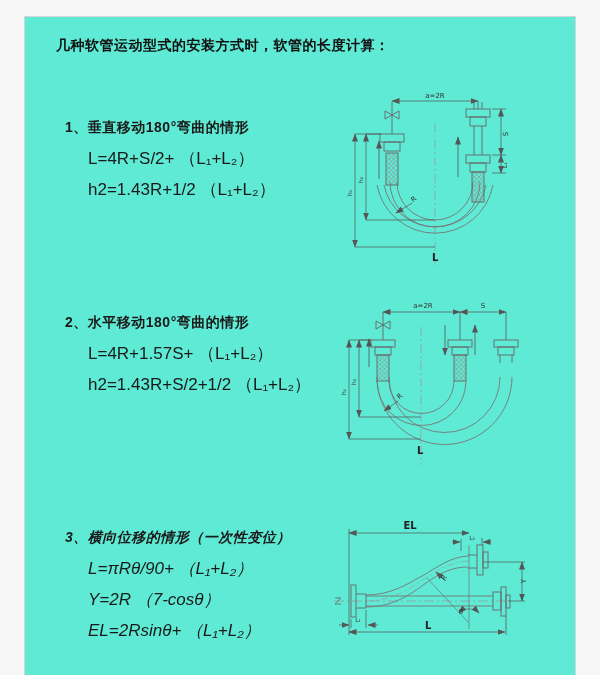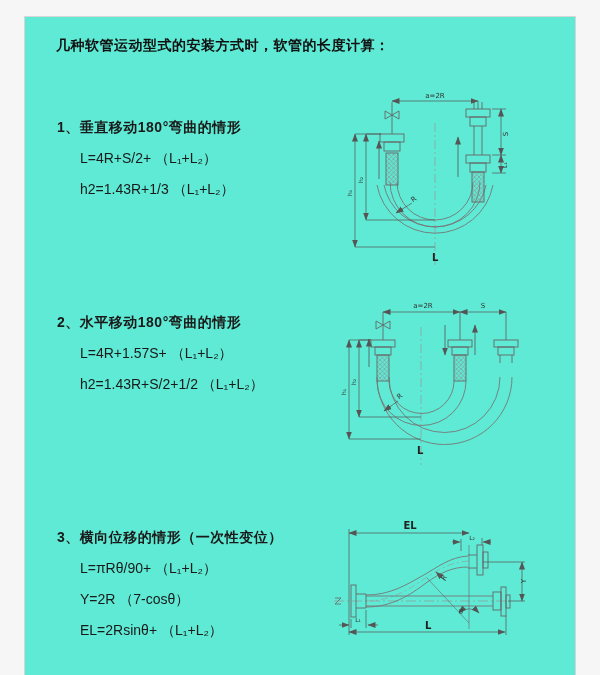--- a/index.html
+++ b/index.html
@@ -6,26 +6,26 @@
   .page {
     position:relative; width:552px; height:675px; margin:16px auto;
     background:#5eead4; border:1px solid #d6d6d6; box-sizing:border-box;
     font-family:"Liberation Sans","DejaVu Sans",sans-serif; color:#1a1a1a;
     overflow:hidden;
   }
   .doc-title {
     position:absolute; left:31px; top:20px;
     font-size:14px; font-weight:700; letter-spacing:0.5px; color:#111;
   }
-  .section { position:absolute; left:32px; width:290px; }
+  .section { position:absolute; left:40px; width:290px; }
   .sec-1 { top:102px; }
   .sec-2 { top:297px; }
-  .sec-3 { top:512px; }
+  .sec-3 { top:512px;font-style:italic; }
   .sec-heading { font-size:14px; font-weight:700; letter-spacing:0.5px; margin-bottom:6px; }
-  .formula { font-size:14px; line-height:31px; padding-left:23px; white-space:nowrap; }
+  .formula { font-size:17px; line-height:31px; padding-left:23px; white-space:nowrap; }
   .diagram { position:absolute; }
   .diag-1 { left:310px; top:70px; }
   .diag-2 { left:310px; top:280px; }
   .diag-3 { left:297px; top:498px; }
   svg { font-family:"DejaVu Sans","Liberation Sans",sans-serif; }
   svg text { fill:#333; }
   .dimtxt { font-size:7px; }
   .dimtxt-sm { font-size:6px; }
   .biglbl { font-size:10px; font-weight:600; fill:#222; }
 </style>
@@ -46,21 +46,21 @@
         <path d="M0,4.5 L4.5,0 M0,0 L4.5,4.5" stroke="#8d8d8d" stroke-width="0.6"></path>
       </pattern>
     </defs>
   </svg>
 
   <div class="doc-title">几种软管运动型式的安装方式时，软管的长度计算：</div>
 
   <div class="section sec-1">
     <div class="sec-heading">1、垂直移动180°弯曲的情形</div>
     <div class="formula">L=4R+S/2+ （L₁+L₂）</div>
-    <div class="formula">h2=1.43R+1/3 （L₁+L₂）</div>
+    <div class="formula">h2=1.43R+1/2 （L₁+L₂）</div>
   </div>
 
   <div class="section sec-2">
     <div class="sec-heading">2、水平移动180°弯曲的情形</div>
     <div class="formula">L=4R+1.57S+ （L₁+L₂）</div>
     <div class="formula">h2=1.43R+S/2+1/2 （L₁+L₂）</div>
   </div>
 
   <div class="section sec-3">
     <div class="sec-heading">3、横向位移的情形（一次性变位）</div>

